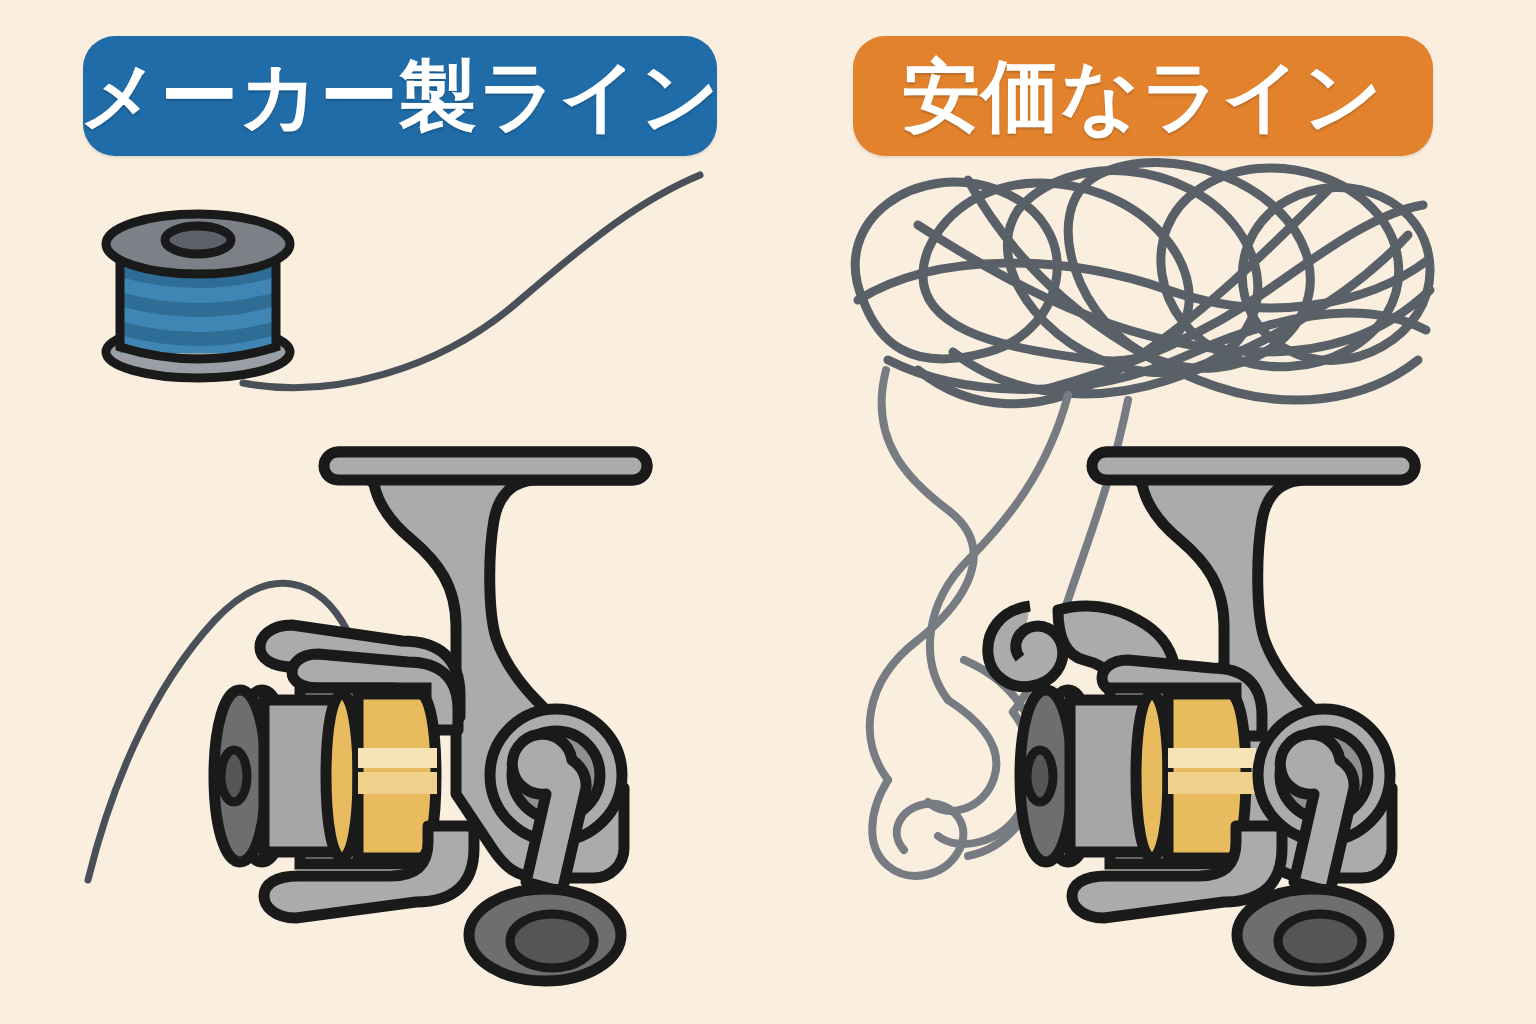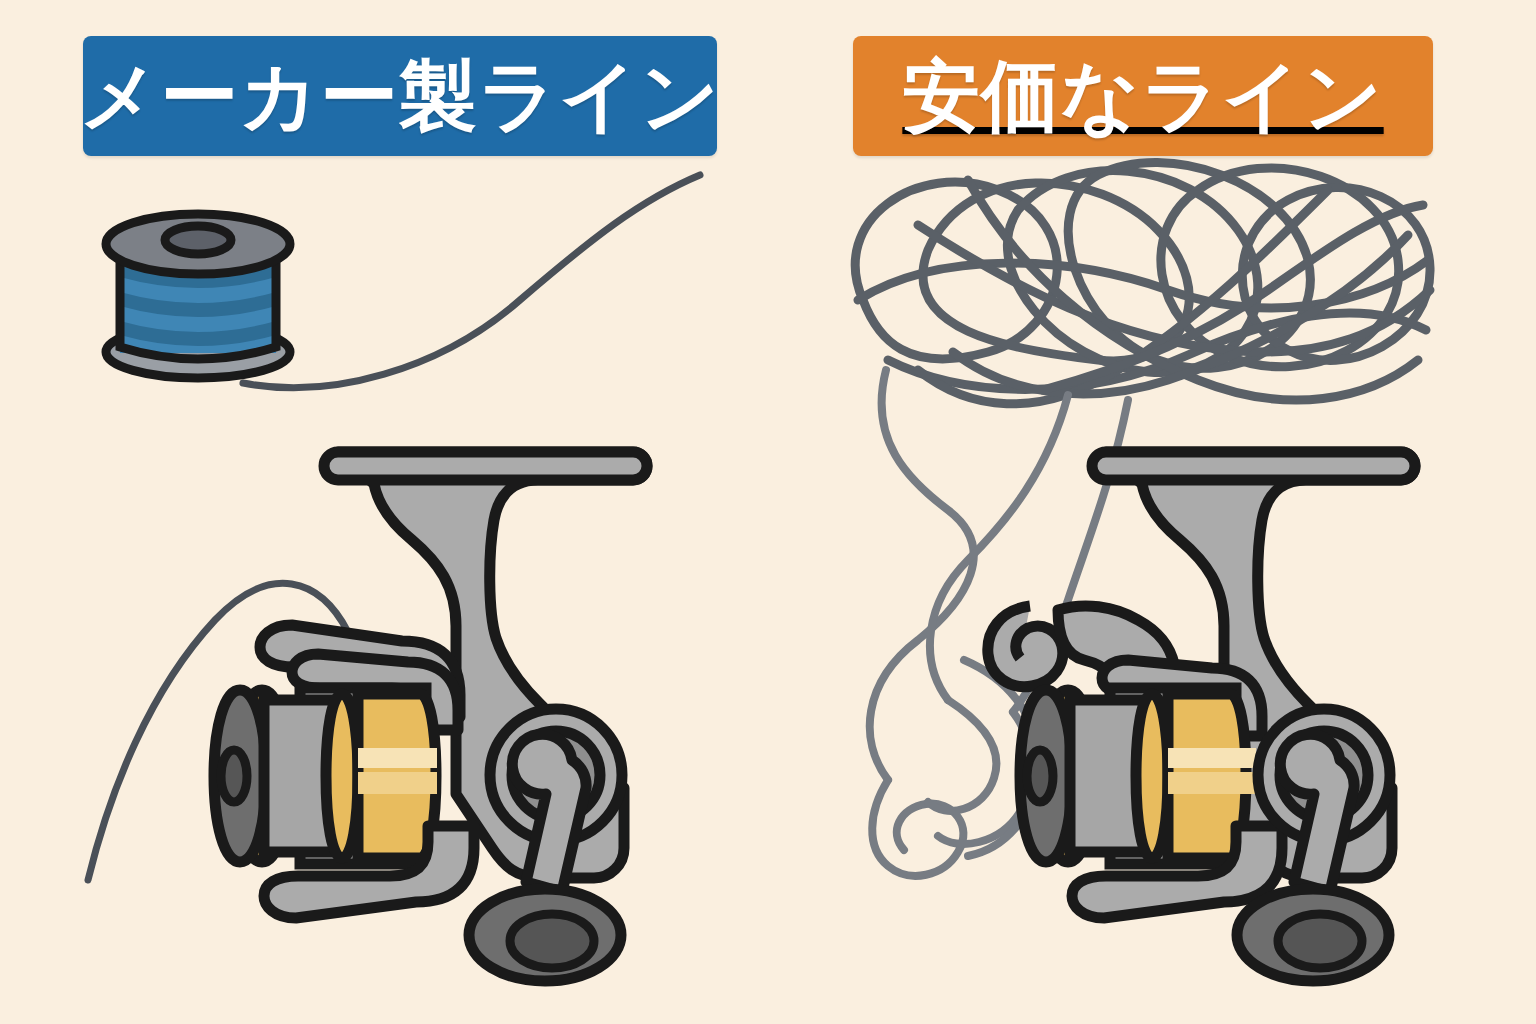--- a/index.html
+++ b/index.html
@@ -25,38 +25,37 @@
     width: 768px;
     height: 1024px;
   }
   #panel-left  { left: 0; }
   #panel-right { left: 768px; }
 
   .badge {
     position: absolute;
     top: 36px;
     height: 120px;
-    border-radius: 8px;
+    border-radius: 32px;
     display: flex;
     align-items: center;
     justify-content: center;
     box-sizing: border-box;
     padding: 0 26px;
     box-shadow: 0 2px 3px rgba(0,0,0,0.10);
   }
   #badge-left {
     left: 83px;
     width: 634px;
     background: #1F6CA8;
   }
   #badge-right {
     left: 85px;
     width: 580px;
     background: #E2822C;
-    text-decoration: underline;
   }
   .badge-text {
     color: #FFFFFF;
     font-family: "DejaVu Sans", "Liberation Sans", sans-serif;
     font-weight: bold;
     font-size: 78px;
     line-height: 1;
     letter-spacing: 1px;
     white-space: nowrap;
     text-shadow: 0 2px 2px rgba(0,0,0,0.18);

